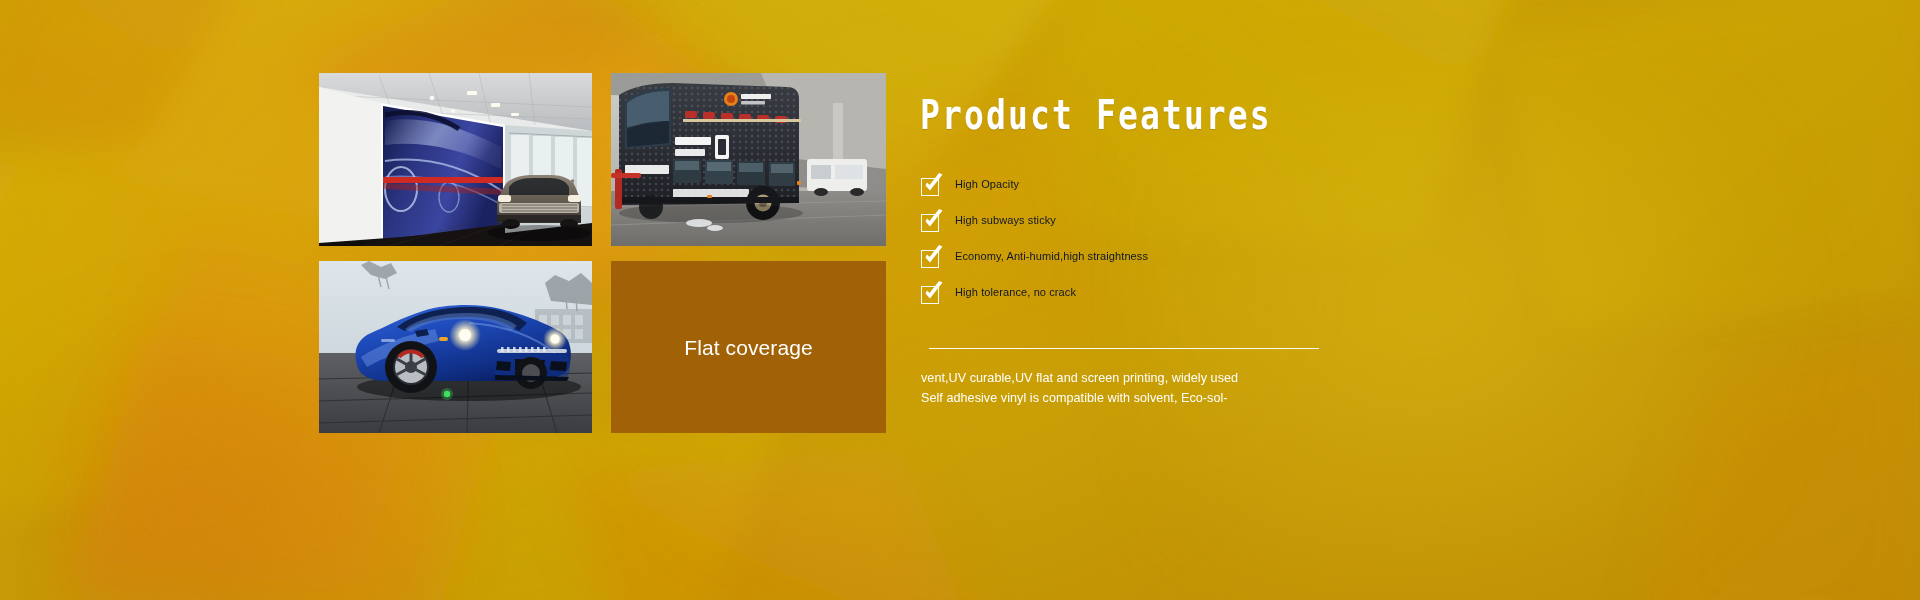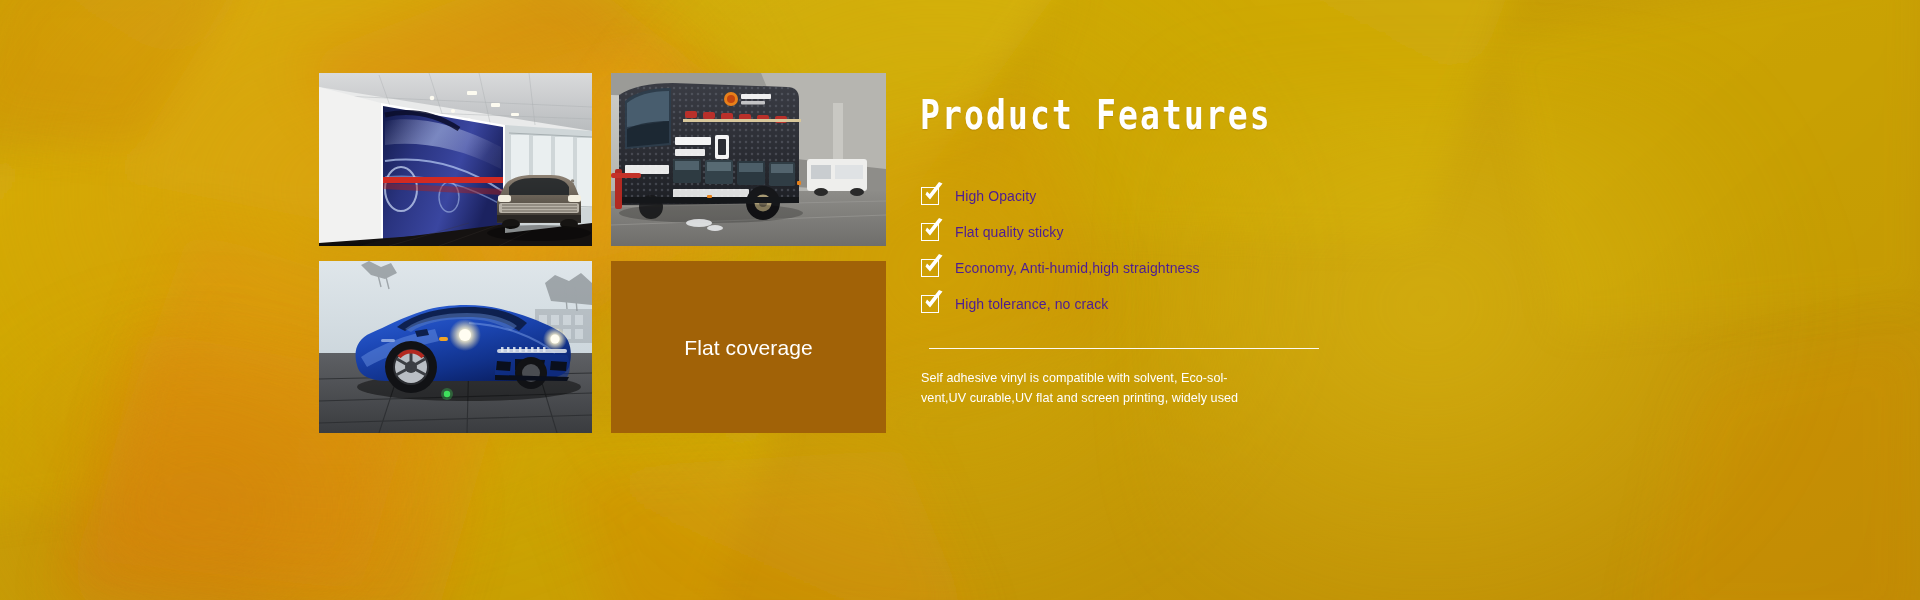--- a/index.html
+++ b/index.html
@@ -65,23 +65,23 @@
     letter-spacing:2.2px;
     transform:scaleY(1.18) scaleX(.97);
     transform-origin:left top;
     margin:14px 0 0 1px;
     white-space:nowrap;
     text-shadow:0 1px 1px rgba(120,70,0,.25);
   }
 
   .features{ list-style:none; margin:47px 0 0 2px; }
   .feat{
-    display:flex; align-items:center;
-    height:36px; color:#4c1d95;
-    font-size:14px; font-weight:400; letter-spacing:.1px;
+    display:flex; 
+    height:36px; color:#0f172a;
+    font-size:11px; font-weight:400; letter-spacing:.1px;
   }
   .cb{
     position:relative; width:18px; height:18px; flex:0 0 18px;
     border:1.6px solid #fff; margin-right:16px;
   }
   .cb::after{
     content:""; position:absolute;
     left:1px; top:-3px; width:19px; height:15px;
   }
   .cb svg{ position:absolute; left:-2px; top:-7px; width:26px; height:24px; overflow:visible; }
@@ -550,21 +550,21 @@
           </svg>
         </span>
         <span class="lbl">High Opacity</span>
       </li>
       <li class="feat">
         <span class="cb">
           <svg viewBox="0 0 26 24">
             <path d="M5.5 13.5 L10 18.5 L22.5 2.5 L19 1 L9.6 13 L7 10.5 Z" fill="#ffffff"></path>
           </svg>
         </span>
-        <span class="lbl">Flat quality sticky</span>
+        <span class="lbl">High subways sticky</span>
       </li>
       <li class="feat">
         <span class="cb">
           <svg viewBox="0 0 26 24">
             <path d="M5.5 13.5 L10 18.5 L22.5 2.5 L19 1 L9.6 13 L7 10.5 Z" fill="#ffffff"></path>
           </svg>
         </span>
         <span class="lbl">Economy, Anti-humid,high straightness</span>
       </li>
       <li class="feat">
@@ -573,18 +573,18 @@
             <path d="M5.5 13.5 L10 18.5 L22.5 2.5 L19 1 L9.6 13 L7 10.5 Z" fill="#ffffff"></path>
           </svg>
         </span>
         <span class="lbl">High tolerance, no crack</span>
       </li>
     </ul>
 
     <div class="divider"></div>
 
     <div class="para">
+      <p>vent,UV curable,UV flat and screen printing, widely used</p>
       <p>Self adhesive vinyl is compatible with solvent, Eco-sol-</p>
-      <p>vent,UV curable,UV flat and screen printing, widely used</p>
     </div>
 
   </div>
 </div>
 
 </body></html>

